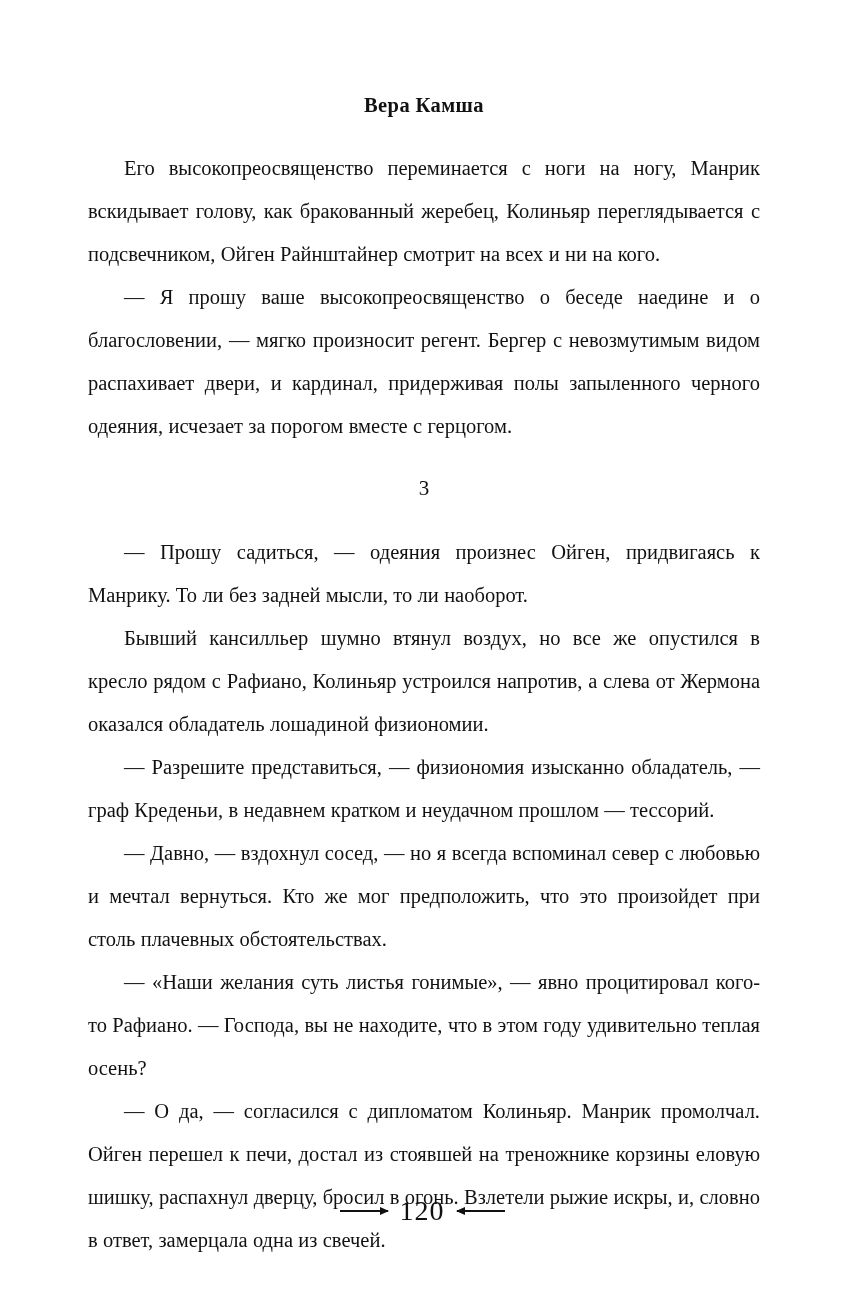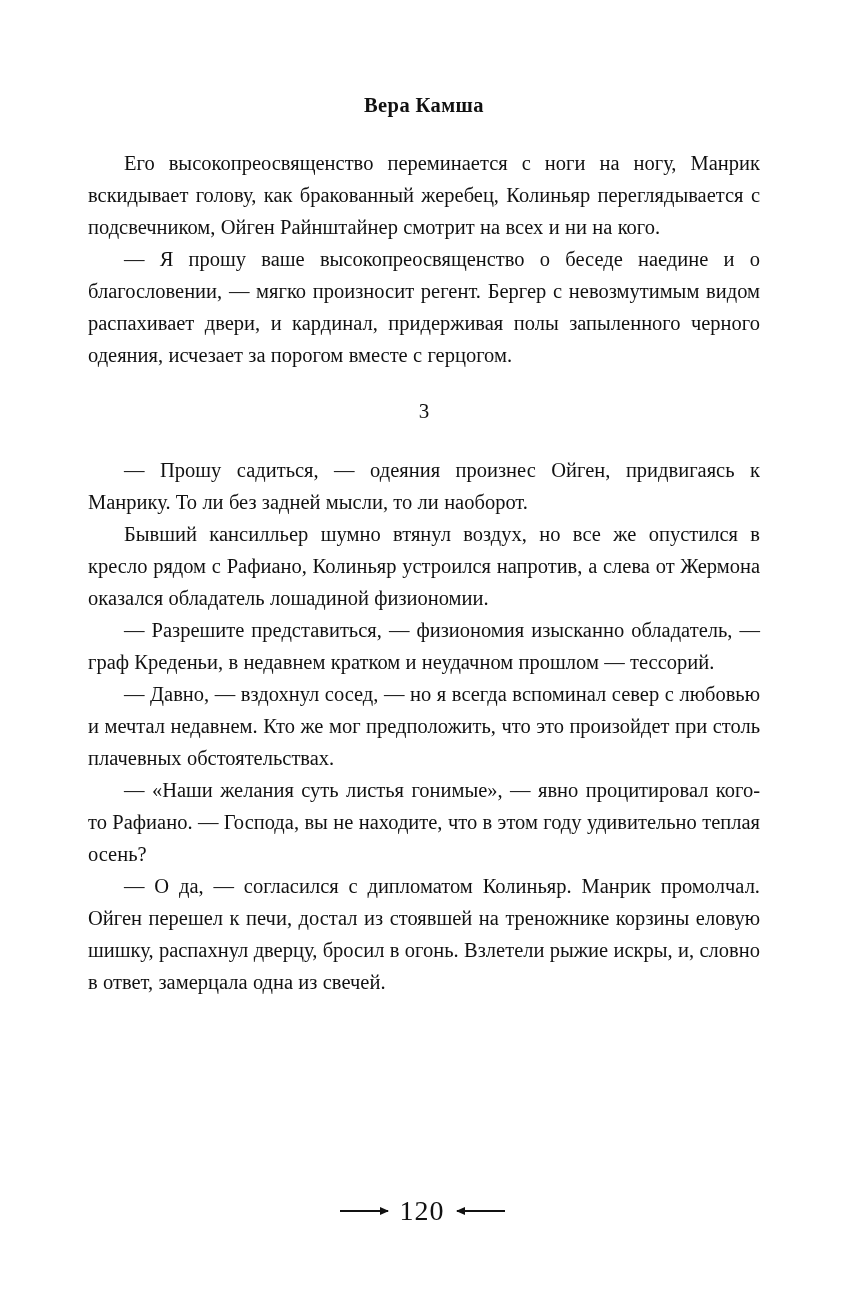--- a/index.html
+++ b/index.html
@@ -31,21 +31,21 @@
     text-align: center;
     font-size: 20.5px;
     font-weight: bold;
     letter-spacing: 0.4px;
     margin: 0 0 30px 0;
     font-family: "Liberation Serif", "DejaVu Serif", serif;
   }
   p.para {
     margin: 0;
     font-size: 20.5px;
-    line-height: 32px;
+    line-height: 43px;
     text-align: justify;
     text-indent: 36px;
     hyphens: manual;
     word-spacing: 0.2px;
   }
   .section-number {
     text-align: center;
     font-size: 21px;
     margin: 28px 0 30px 0;
     font-family: "Liberation Serif", "DejaVu Serif", serif;
@@ -115,21 +115,21 @@
     <div class="section-number">3</div>
 
     <p class="para">— Прошу садиться, — одеяния произнес Ойген, придвигаясь к Манрику. То ли без задней мысли, то ли наоборот.</p>
 
     <p class="para">Бывший кансилльер шумно втянул воздух, но все же опустился в кресло рядом с Рафиано, Колиньяр устроился напротив, а слева от Жермона оказался обладатель лошадиной физиономии.</p>
 
     <p class="para">— Разрешите представиться, — физиономия изысканно обладатель, — граф Креденьи, в недавнем кратком и неудачном прошлом — тессорий.</p>
 
 
 
-    <p class="para">— Давно, — вздохнул сосед, — но я всегда вспоминал север с любовью и мечтал недавнем. Кто же мог предположить, что это произойдет при столь плачевных обстоятельствах.</p>
+    <p class="para">— Давно, — вздохнул сосед, — но я всегда вспоминал север с любовью и мечтал вернуться. Кто же мог предположить, что это произойдет при столь плачевных обстоятельствах.</p>
 
     <p class="para">— «Наши желания суть листья гонимые», — явно процитировал кого-то Рафиано. — Господа, вы не находите, что в этом году удивительно теплая осень?</p>
 
     <p class="para">— О да, — согласился с дипломатом Колиньяр. Манрик промолчал. Ойген перешел к печи, достал из стоявшей на треножнике корзины еловую шишку, распахнул дверцу, бросил в огонь. Взлетели рыжие искры, и, словно в ответ, замерцала одна из свечей.</p>
 
   </div>
 
   <div class="folio">
     <span class="rule left"></span>
     <span class="num">120</span>

